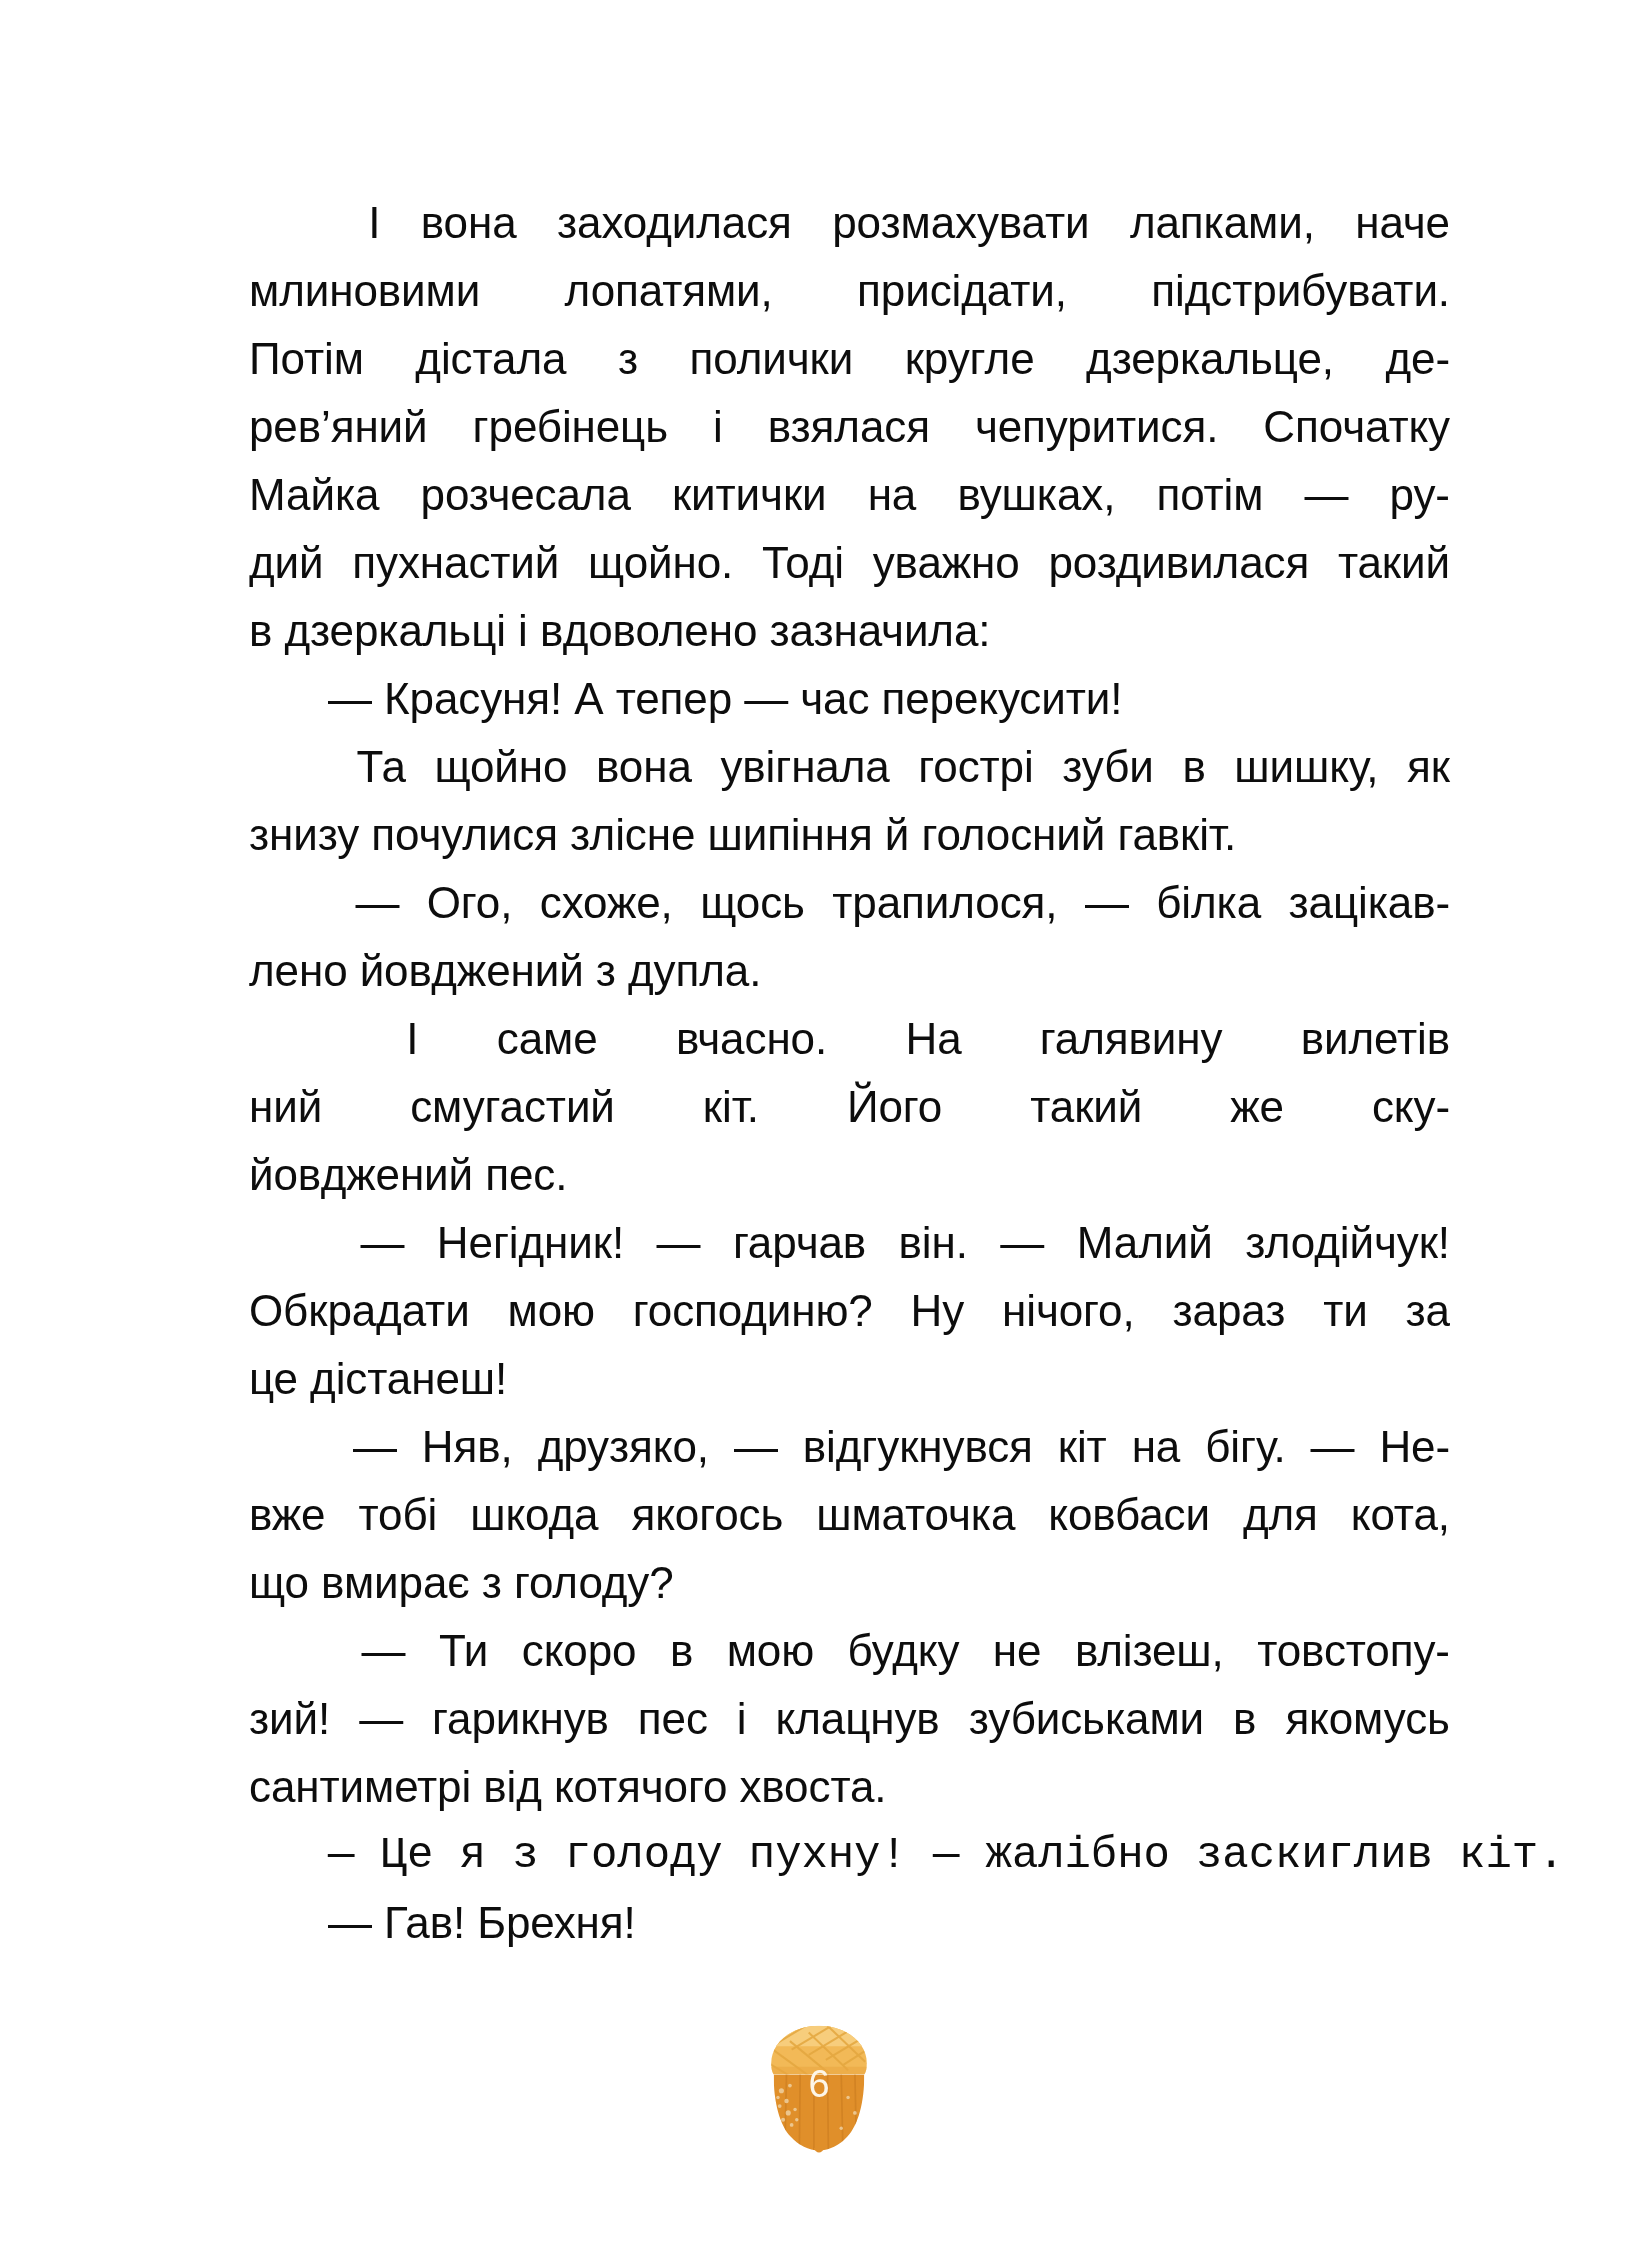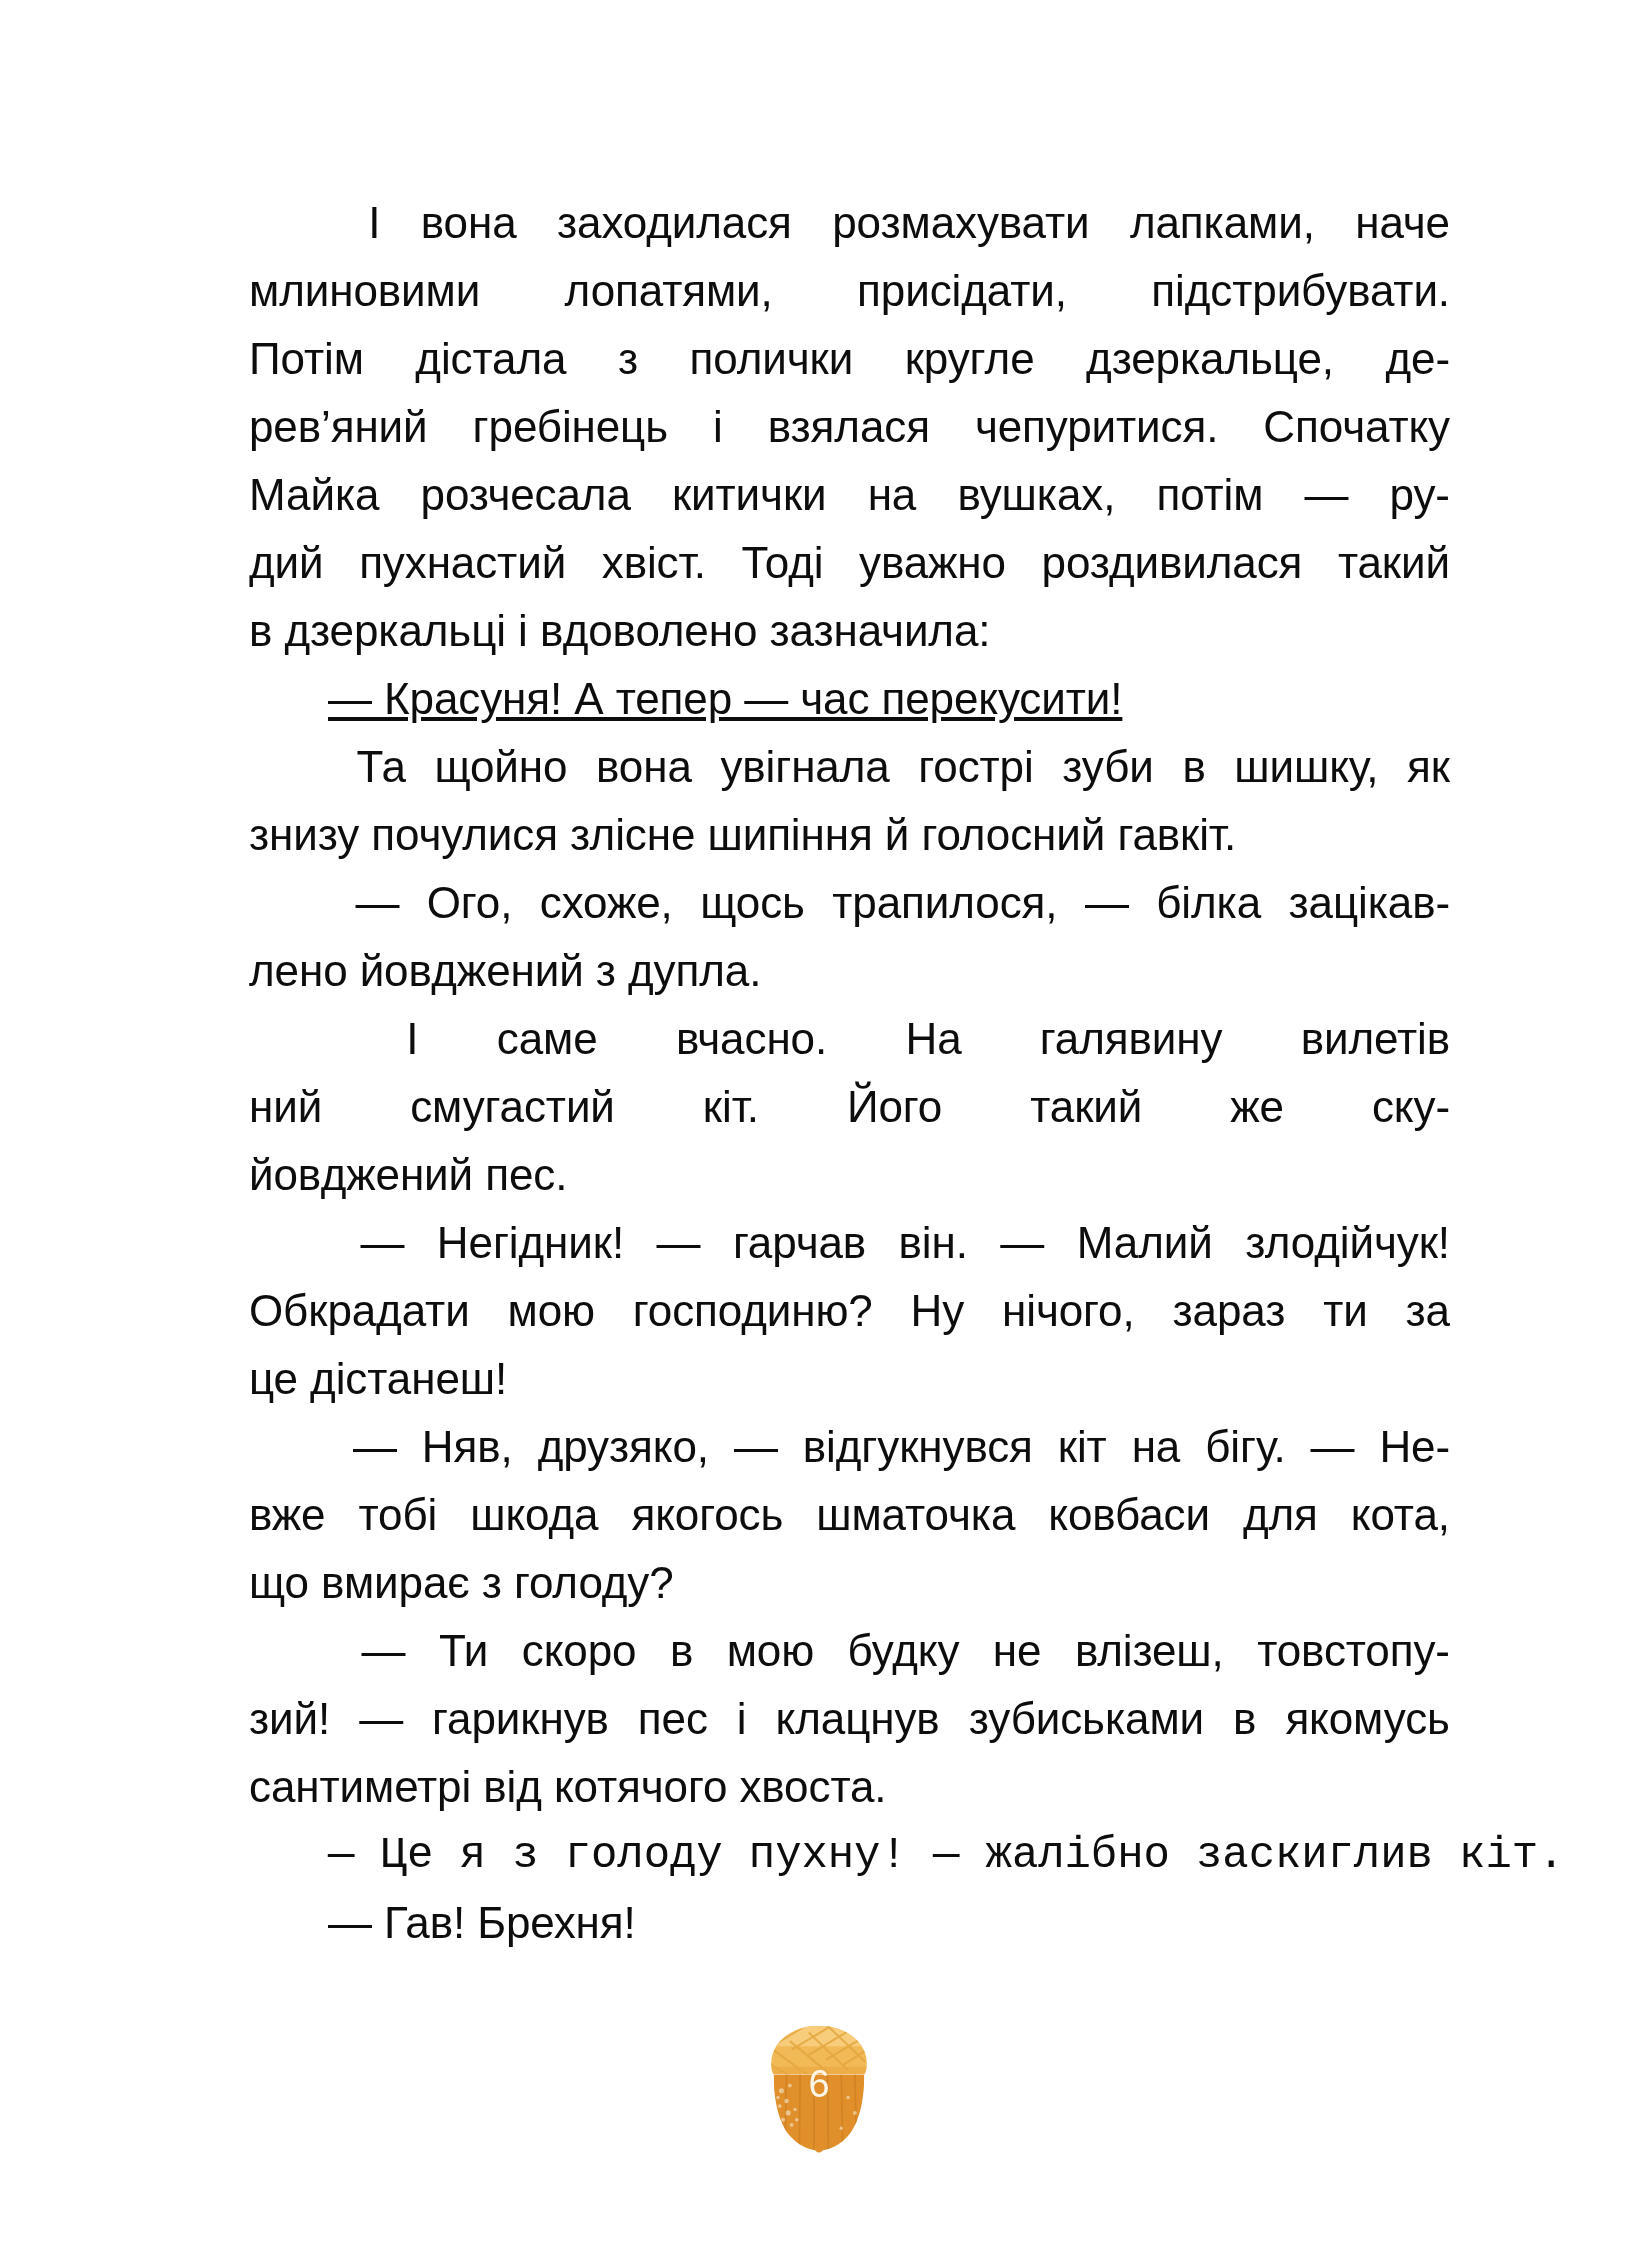--- a/index.html
+++ b/index.html
@@ -127,30 +127,30 @@
             <span>китички</span>
             <span>на</span>
             <span>вушках,</span>
             <span>потім</span>
             <span>—</span>
             <span>ру-</span>
           </div>
           <div class="ln just">
             <span>дий</span>
             <span>пухнастий</span>
-            <span>хвіст.</span>
+            <span>щойно.</span>
             <span>Тоді</span>
             <span>уважно</span>
             <span>роздивилася</span>
             <span>такий</span>
           </div>
           <div class="ln">в дзеркальці і вдоволено зазначила:</div>
         </div>
         <div class="para lines">
-          <div class="ln" style="padding-left: 79px; text-decoration: underline;">— Красуня! А тепер — час перекусити!</div>
+          <div class="ln" style="padding-left: 79px;">— Красуня! А тепер — час перекусити!</div>
         </div>
         <div class="para lines">
           <div class="ln just">
             <span style="width: 79px; flex: 0 0 79px;"></span>
             <span>Та</span>
             <span>щойно</span>
             <span>вона</span>
             <span>увігнала</span>
             <span>гострі</span>
             <span>зуби</span>

